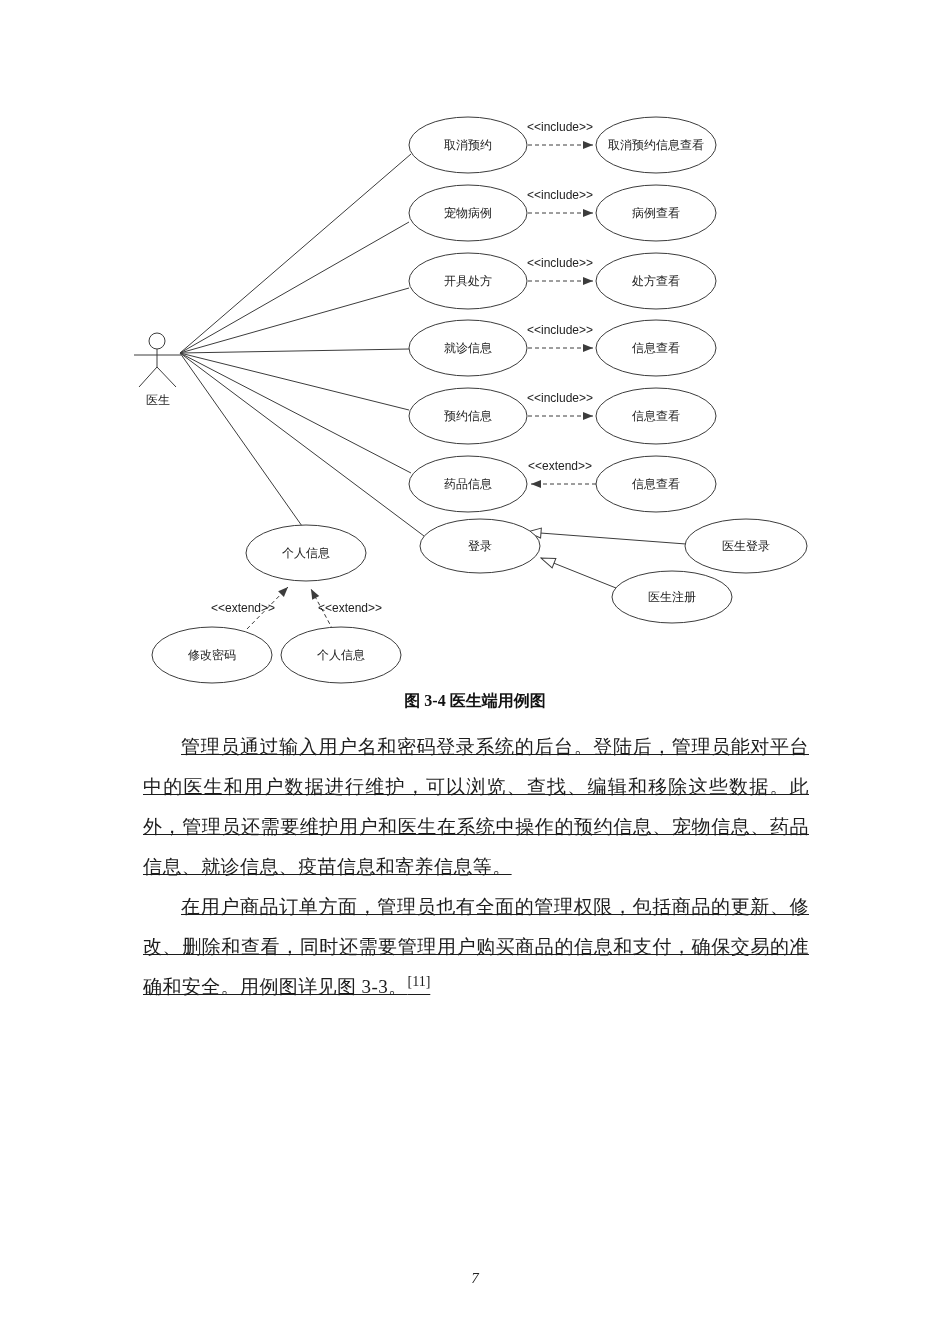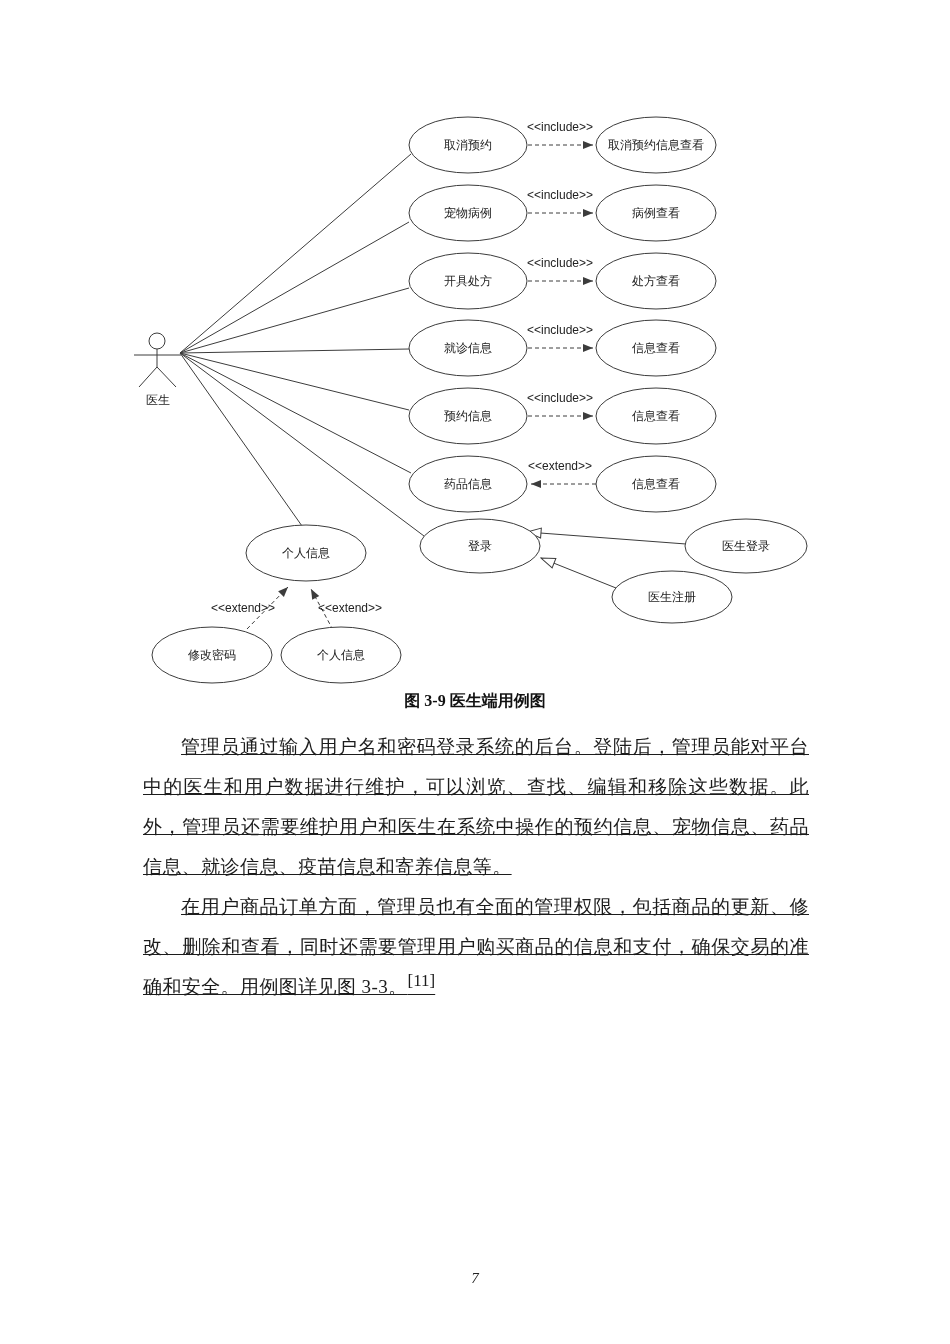--- a/index.html
+++ b/index.html
@@ -28,21 +28,21 @@
   .bodytext {
     position: absolute; top: 727px; left: 143px; width: 666px;
   }
   .bodytext p {
     margin: 0; font-size: 19px; line-height: 40px;
     text-align: justify; text-indent: 2em; color: #1c1c1c;
     letter-spacing: 0.4px;
     text-decoration: underline;
   }
   .bodytext sup {
-    font-size: 17px; line-height: 0; letter-spacing: 0;
+    font-size: 14px; line-height: 0; letter-spacing: 0;
   }
   .page-footer {
     position: absolute; top: 1270px; left: 0; width: 950px;
     text-align: center; font-size: 15px; font-style: italic; color: #222222;
   }
 </style>
 </head>
 <body>
 
 <svg id="figure-svg" width="950" height="692" viewBox="0 0 950 692">
@@ -174,20 +174,20 @@
   <g>
     <ellipse class="shape" cx="212" cy="655" rx="60" ry="28"></ellipse>
     <text class="uc-text" x="212" y="659">修改密码</text>
   </g>
   <g>
     <ellipse class="shape" cx="341" cy="655" rx="60" ry="28"></ellipse>
     <text class="uc-text" x="341" y="659">个人信息</text>
   </g>
 </svg>
 
-<div class="caption">图 3-9 医生端用例图</div>
+<div class="caption">图 3-4 医生端用例图</div>
 
 <div class="bodytext">
   <p><span>管理员通过输入用户名和密码登录系统的后台。登陆后，管理员能对平台中的医生和用户数据进行维护，可以浏览、查找、编辑和移除这些数据。此外，管理员还需要维护用户和医生在系统中操作的预约信息、宠物信息、药品信息、就诊信息、疫苗信息和寄养信息等。</span></p>
   <p><span>在用户商品订单方面，管理员也有全面的管理权限，包括商品的更新、修改、删除和查看，同时还需要管理用户购买商品的信息和支付，确保交易的准确和安全。用例图详见图 3-3。</span><sup>[11]</sup></p>
 </div>
 
 <div class="page-footer">7</div>
 
 </body></html>

